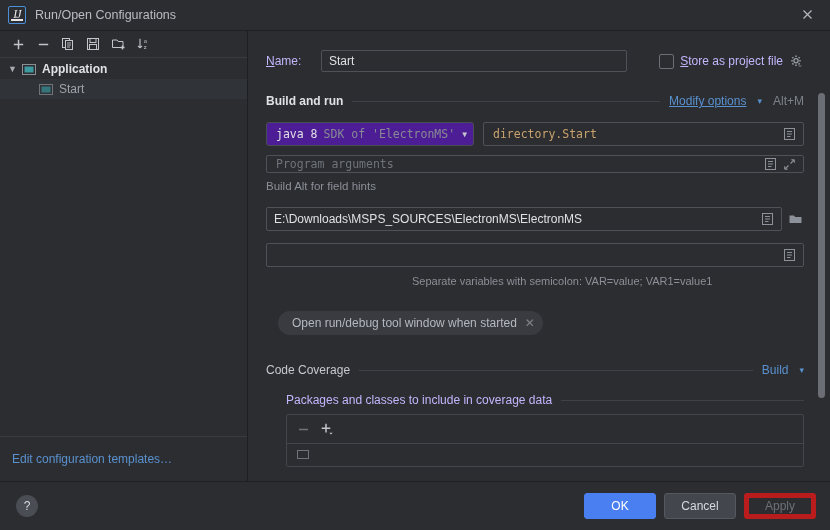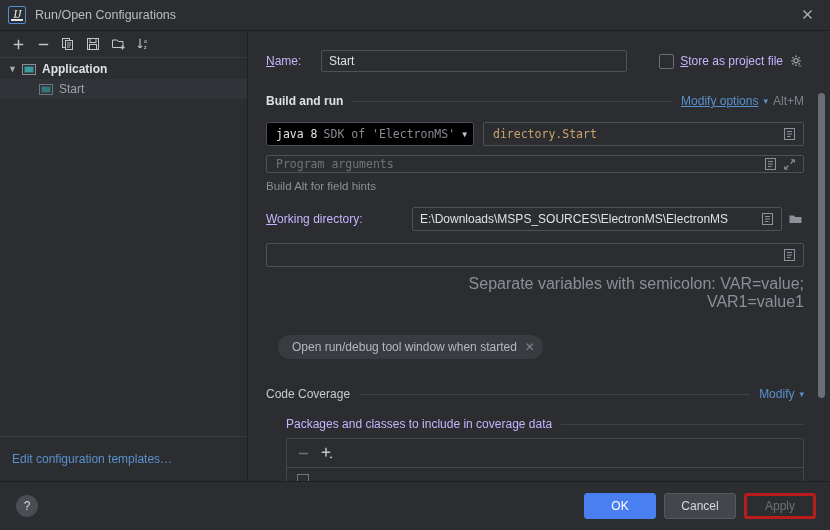--- a/index.html
+++ b/index.html
@@ -239,32 +239,32 @@
   }
   .sec-title.plain { font-weight: normal; color: #c6c9cf; }
   .rule {
     flex: 1;
     height: 1px;
     background: #3e4147;
   }
   .sec-right {
     display: flex;
     align-items: center;
-    gap: 5px;
+    gap: 11px;
     white-space: nowrap;
   }
   .shortcut { color: #7e838b; font-size: 12px; }
   .chev-dn { font-size: 9px; color: #5a91cf; }
 
   
   .br-row { margin-top: 14px; display: flex; gap: 0; }
   .jdk-combo {
     width: 208px;
     height: 24px;
-    background: #000000;
+    background: #4c1d95;
     border: 1px solid #4a4d53;
     border-radius: 3px;
     display: flex;
     align-items: center;
     padding: 0 6px 0 9px;
     box-sizing: border-box;
     font-family: "DejaVu Sans Mono", monospace;
     font-size: 11.5px;
     cursor: default;
   }
@@ -324,24 +324,23 @@
     display: flex;
     align-items: center;
     padding: 0 4px 0 7px;
     box-sizing: border-box;
     color: #dfe1e5;
     font-size: 12px;
   }
   .env-row { margin-top: 12px; height: 24px; }
   .env-note {
     color: #8b8f97;
-    font-size: 16px;
+    font-size: 11px;
     margin-top: 8px;
     margin-left: 146px;
-    text-align: right;
   }
 
   .chip-wrap { margin-top: 24px; margin-left: 12px; }
   .chip {
     display: inline-flex;
     align-items: center;
     height: 24px;
     border-radius: 12px;
     background: #393b40;
     padding: 0 8px 0 14px;
@@ -414,21 +413,21 @@
     display: flex;
     align-items: center;
     justify-content: center;
     font-size: 12px;
     cursor: default;
     box-sizing: border-box;
     padding: 0 14px;
   }
   .btn.primary { background: #4a7ff2; color: #ffffff; border: 1px solid #4a7ff2; }
   .btn.normal { background: #43464c; color: #d6d9de; border: 1px solid #55585e; }
-  .btn.disabled { background: #2b2d30; color: #6d7178; border: 3px solid #b91c1c; text-align: right; }
+  .btn.disabled { background: #2b2d30; color: #6d7178; border: 5px solid #b91c1c; text-align: right; }
 </style>
 </head>
 <body>
 
 <div class="dialog">
 
   <div class="titlebar">
     <div class="app-icon">
       <span class="ij-txt">IJ</span>
       <span class="ij-bar"></span>
@@ -564,21 +563,20 @@
             <svg width="13" height="13" viewBox="0 0 13 13">
               <path d="M7.5 5.5 L11.3 1.7 M11.3 1.7 H8.3 M11.3 1.7 V4.7" stroke="#8d9199" stroke-width="1.1" fill="none"></path>
               <path d="M5.5 7.5 L1.7 11.3 M1.7 11.3 H4.7 M1.7 11.3 V8.3" stroke="#8d9199" stroke-width="1.1" fill="none"></path>
             </svg>
           </span>
         </div>
 
         <div class="hint">Build Alt for field hints</div>
 
         <div class="row wd-row">
-          <span class="lbl wd-label"><span class="mn">W</span>orking directory:</span>
           <div class="wd-input">
             <span>E:\Downloads\MSPS_SOURCES\ElectronMS\ElectronMS</span>
             <span class="field-icons">
               <svg width="13" height="14" viewBox="0 0 13 14">
                 <rect x="1.5" y="1.5" width="10" height="11" fill="none" stroke="#8d9199" stroke-width="1"></rect>
                 <path d="M4 4.5 H9 M4 7 H9 M4 9.5 H7.5" stroke="#8d9199" stroke-width="1"></path>
               </svg>
             </span>
           </div>
           <svg width="16" height="14" viewBox="0 0 16 14" style="margin-left:6px">
@@ -603,21 +601,21 @@
           <span class="chip">
             <span class="chip-label">Open run/debug tool window when started</span>
             <span class="chip-x">✕</span>
           </span>
         </div>
 
         <div class="sec cov-sec">
           <span class="sec-title plain">Code Coverage</span>
           <div class="rule"></div>
           <div class="sec-right">
-            <span class="link">Modify</span>
+            <span class="link">Build</span>
             <span class="chev-dn">▾</span>
           </div>
         </div>
 
         <div class="sub-sec">
           <span class="lbl">Packages and classes to include in coverage data</span>
           <div class="rule"></div>
         </div>
 
         <div class="cov-panel">

